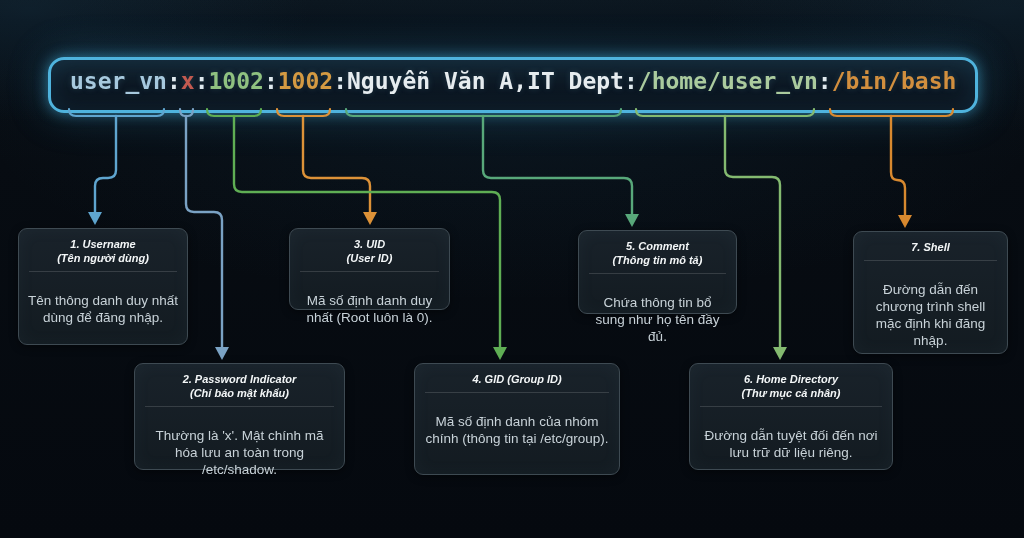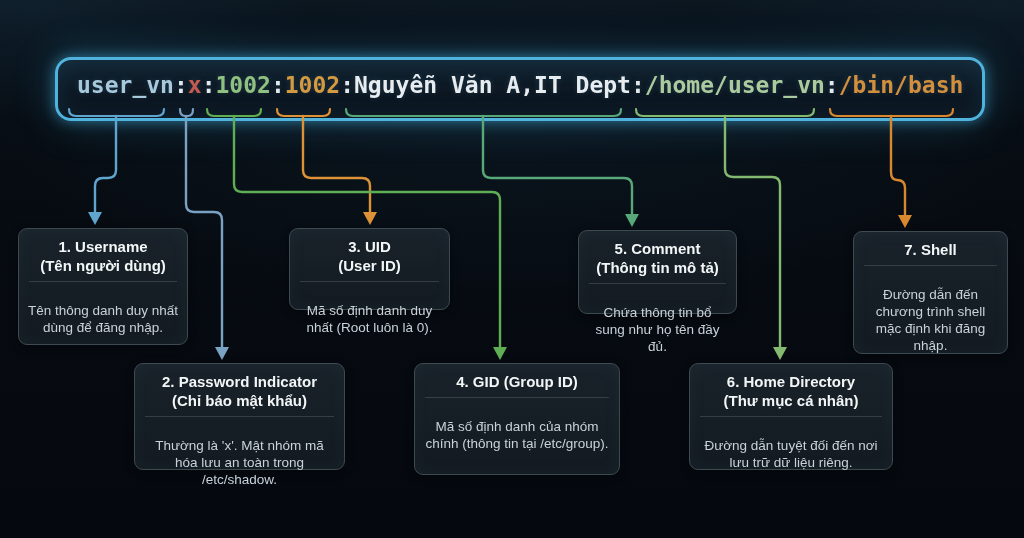--- a/index.html
+++ b/index.html
@@ -8,43 +8,43 @@
     font-family:"Liberation Sans",sans-serif;
     background:
       radial-gradient(900px 320px at 512px 110px, rgba(40,105,145,0.10), transparent 60%),
       radial-gradient(400px 160px at 30px 10px, rgba(30,70,95,0.25), transparent 70%),
       radial-gradient(420px 170px at 1000px 12px, rgba(30,70,95,0.20), transparent 70%),
       linear-gradient(180deg,#0b141c 0%,#081018 4%,#070c12 30%,#05090f 100%);
   }
   .stage{position:absolute;inset:0;}
   
   .terminal{
-    position:absolute;left:48px;top:57px;width:930px;height:64px;
+    position:absolute;left:48px;top:57px;width:930px;height:56px;
     box-sizing:border-box;border:3px solid #4fb3dd;border-radius:16px;
     background:linear-gradient(180deg,#122330 0%,#0c1722 55%,#0a121b 100%);
     box-shadow:0 0 14px rgba(70,180,225,0.55),0 0 42px rgba(60,160,210,0.28),
                inset 0 0 26px rgba(40,110,150,0.22);
-    display:flex;align-items:center;padding:12px 19px;margin-left:7px;
+    display:flex;align-items:center;padding:12px 19px;
   }
   .passwd-line{
     font-family:"DejaVu Sans Mono",monospace;
     font-size:23px;font-weight:bold;white-space:nowrap;letter-spacing:0;
     text-shadow:0 0 6px rgba(130,200,240,0.18);
     transform:translateY(-4px);
   }
   
   .box{
     position:absolute;box-sizing:border-box;
     background:linear-gradient(180deg,#19222a 0%,#131b21 100%);
     border:1.5px solid #3e4a52;border-radius:9px;
     box-shadow:0 2px 8px rgba(0,0,0,0.45), inset 0 0 18px rgba(120,160,180,0.05);
     padding:8px 8px 6px 8px;text-align:center;color:#eef2f4;
   }
   .box .title{
-    font-size:15px;font-weight:bold;line-height:1.28;white-space:pre-line;color:#f3f6f7;
+    font-size:11px;font-weight:bold;line-height:1.28;white-space:pre-line;color:#f3f6f7;font-style:italic;
   }
   .box .divider{border-top:1px solid rgba(255,255,255,0.14);margin:6px 2px 6px 2px;height:0;}
   .box .body{font-size:13.5px;line-height:1.26;color:#c8d2d8;margin-top:20px;}
   .b1{left:18px;top:228px;width:170px;height:117px;}
   .b2{left:134px;top:363px;width:211px;height:107px;}
   .b3{left:289px;top:228px;width:161px;height:82px;}
   .b4{left:414px;top:363px;width:206px;height:112px;}
   .b5{left:578px;top:230px;width:159px;height:84px;}
   .b6{left:689px;top:363px;width:204px;height:107px;}
   .b7{left:853px;top:231px;width:155px;height:123px;}
@@ -97,21 +97,21 @@
     <div class="title">1. Username
 (Tên người dùng)</div>
     <div class="divider"></div>
     <div class="body">Tên thông danh duy nhất dùng để đăng nhập.</div>
   </div>
 
   <div class="box b2">
     <div class="title">2. Password Indicator
 (Chỉ báo mật khẩu)</div>
     <div class="divider"></div>
-    <div class="body">Thường là 'x'. Mật nhóm mã hóa lưu an toàn trong /etc/shadow.</div>
+    <div class="body">Thường là 'x'. Mật chính mã hóa lưu an toàn trong /etc/shadow.</div>
   </div>
 
   <div class="box b3">
     <div class="title">3. UID
 (User ID)</div>
     <div class="divider"></div>
     <div class="body">Mã số định danh duy nhất (Root luôn là 0).</div>
   </div>
 
   <div class="box b4">

